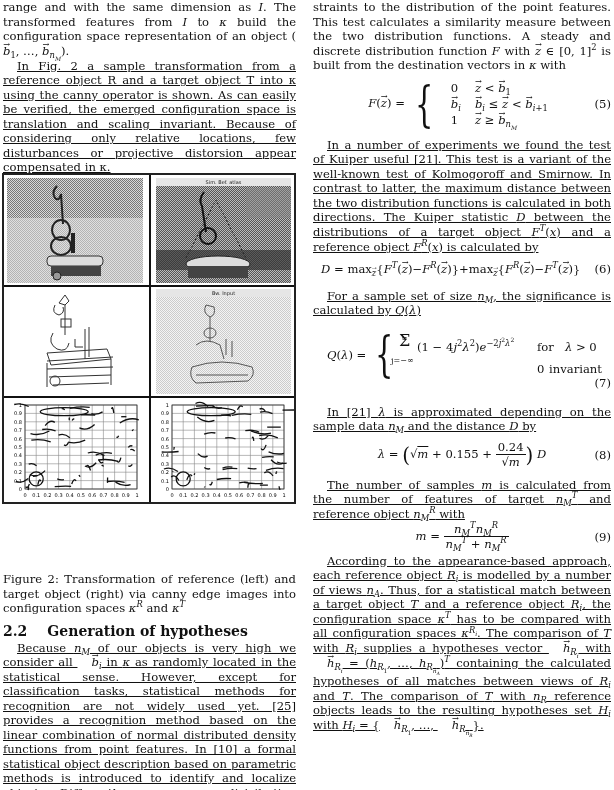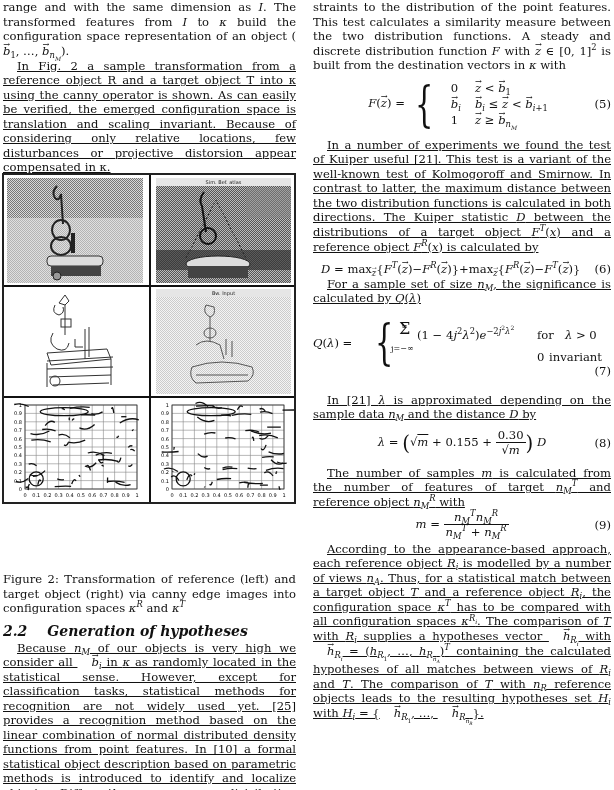--- a/index.html
+++ b/index.html
@@ -15,21 +15,21 @@
   .eqnum{position:absolute;right:0;}
   .vec{position:relative;display:inline-block;}
   .vec::before{content:"\2192";position:absolute;top:-0.85em;left:0;right:0;font-size:0.7em;text-align:center;font-style:normal;}
   sub,sup{font-size:0.72em;line-height:0;}
   .frac{display:inline-block;vertical-align:middle;text-align:center;}
   .frac>span{display:block;padding:0 2px;}
   .frac>span.num{border-bottom:1px solid #111;}
   .brace{display:inline-block;font-size:48px;line-height:48px;vertical-align:middle;font-family:"DejaVu Serif",serif;transform:scaleX(0.6);}
   .cases{display:inline-block;vertical-align:middle;text-align:left;}
   .cases td{padding:0 6px;font-size:11.6px;line-height:14px;}
-  h3{margin:0;font-size:14px;font-weight:bold;font-family:"DejaVu Serif","Liberation Serif",serif;font-style:italic;}
+  h3{margin:0;font-size:14px;font-weight:bold;font-family:"DejaVu Serif","Liberation Serif",serif;}
   
   .figure{position:absolute;left:2px;top:173px;width:294px;height:331px;border:2px solid #222;box-sizing:border-box;background:#fff;}
   .fcell{position:absolute;box-sizing:border-box;overflow:hidden;}
   .vline{position:absolute;left:145px;top:0;width:2px;height:100%;background:#111;}
   .hline{position:absolute;left:0;width:100%;height:2px;background:#111;}
   .photo{background-image:repeating-conic-gradient(#777 0 25%, #d8d8d8 0 50%);background-size:2px 2px;}
   .photo.dark{background-image:repeating-conic-gradient(#555 0 25%, #bbb 0 50%);}
   .edgebg{background-image:repeating-conic-gradient(#ccc 0 25%, #f4f4f4 0 50%);background-size:2px 2px;}
   .wintitle{position:absolute;left:0;right:0;top:0;height:8px;font-size:5px;line-height:8px;text-align:center;font-family:"DejaVu Sans",sans-serif;color:#222;background:#e6e6e6;}
   .plot-svg{position:absolute;left:0;top:0;}
@@ -334,44 +334,44 @@
       <tr>
             <td>1</td>
             <td><i class="vec">z</i> ≥ <i class="vec">b</i><sub><i>n<sub>M</sub></i></sub></td>
           </tr>
     </tbody></table>
     <span class="eqnum" style="top:18px;">(5)</span>
   </div>
 
   <p class="ind">In a number of experiments we found the test of Kuiper useful [21]. This test is a variant of the well-known test of Kolmogoroff and Smirnow. In contrast to latter, the maximum distance between the two distribution functions is calculated in both directions. The Kuiper statistic <i>D</i> between the distributions of a target object <i>F</i><sup><i>T</i></sup>(<i>x</i>) and a reference object <i>F</i><sup><i>R</i></sup>(<i>x</i>) is calculated by</p>
 
-  <div class="eq" style="margin:8px 0 0 0;text-align:left;padding-left:8px;">
+  <div class="eq" style="margin:8px 0 12px 0;text-align:left;padding-left:8px;">
     <span><i>D</i> = max<sub><i class="vec">z</i></sub>{<i>F</i><sup><i>T</i></sup>(<i class="vec">z</i>)−<i>F</i><sup><i>R</i></sup>(<i class="vec">z</i>)}+max<sub><i class="vec">z</i></sub>{<i>F</i><sup><i>R</i></sup>(<i class="vec">z</i>)−<i>F</i><sup><i>T</i></sup>(<i class="vec">z</i>)}</span>
     <span class="eqnum">(6)</span>
   </div>
 
   <p class="ind">For a sample set of size <i>n<sub>M</sub></i>, the significance is calculated by <i>Q</i>(<i>λ</i>)</p>
 
   <div class="eq" style="margin:10px 0 0 0;height:58px;text-align:left;">
-    <span style="position:absolute;left:0;top:20px;"><i>Q</i>(<i>λ</i>) =</span>
+    <span style="position:absolute;left:14px;top:20px;"><i>Q</i>(<i>λ</i>) =</span>
     <span class="brace" style="position:absolute;left:56px;top:2px;">{</span>
     <span style="position:absolute;left:88px;top:4px;font-size:8px;">∞</span>
     <span style="position:absolute;left:86px;top:6px;font-size:16px;">Σ</span>
     <span style="position:absolute;left:78px;top:26px;font-size:8px;">j=−∞</span>
     <span style="position:absolute;left:104px;top:12px;">(1 − 4<i>j</i><sup>2</sup><i>λ</i><sup>2</sup>)<i>e</i><sup>−2<i>j</i><sup>2</sup><i>λ</i><sup>2</sup></sup></span>
     <span style="position:absolute;left:224px;top:12px;">for&nbsp;&nbsp;&nbsp;<i>λ</i> &gt; 0</span>
     <span style="position:absolute;left:224px;top:34px;">0</span>
     <span style="position:absolute;left:236px;top:34px;">invariant</span>
     <span class="eqnum" style="top:48px;">(7)</span>
   </div>
 
   <p class="ind" style="margin-top:19px;">In [21] <i>λ</i> is approximated depending on the sample data <i>n<sub>M</sub></i> and the distance <i>D</i> by</p>
 
   <div class="eq" style="margin:6px 0 8px 0;">
-    <span><i>λ</i> = <span style="font-size:20px;vertical-align:middle;">(</span>√<span style="text-decoration:overline;"><i>m</i></span> + 0.155 + <span class="frac"><span class="num">0.30</span><span>√<span style="text-decoration:overline;"><i>m</i></span></span></span><span style="font-size:20px;vertical-align:middle;">)</span> <i>D</i></span>
+    <span><i>λ</i> = <span style="font-size:20px;vertical-align:middle;">(</span>√<span style="text-decoration:overline;"><i>m</i></span> + 0.155 + <span class="frac"><span class="num">0.24</span><span>√<span style="text-decoration:overline;"><i>m</i></span></span></span><span style="font-size:20px;vertical-align:middle;">)</span> <i>D</i></span>
     <span class="eqnum" style="top:8px;">(8)</span>
   </div>
 
   <p class="ind">The number of samples <i>m</i> is calculated from the number of features of target <i>n<sub>M</sub></i><sup><i>T</i></sup> and reference object <i>n<sub>M</sub></i><sup><i>R</i></sup> with</p>
 
   <div class="eq" style="margin:0 0 2px 0;">
     <span style="font-style:italic;">m =</span>
     <span class="frac"><span class="num"><i>n<sub>M</sub></i><sup><i>T</i></sup><i>n<sub>M</sub></i><sup><i>R</i></sup></span><span><i>n<sub>M</sub></i><sup><i>T</i></sup> + <i>n<sub>M</sub></i><sup><i>R</i></sup></span></span>
     <span class="eqnum" style="top:8px;">(9)</span>
   </div>

